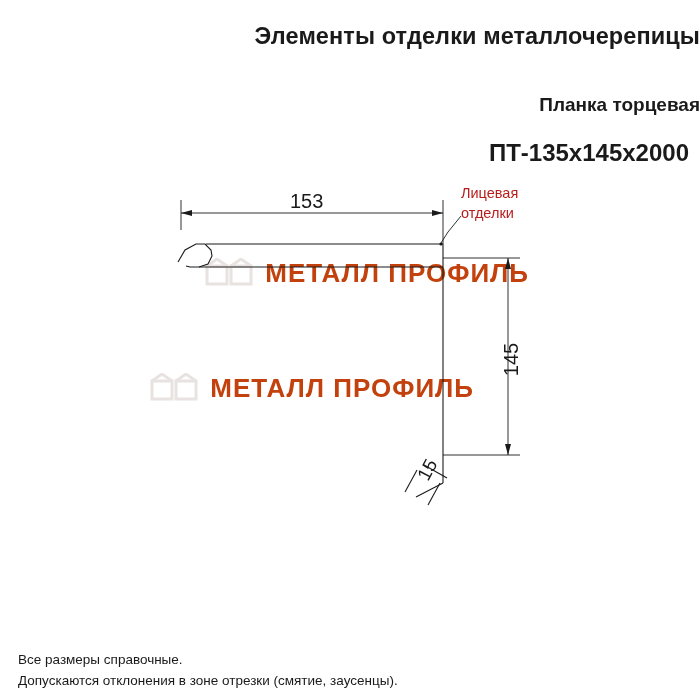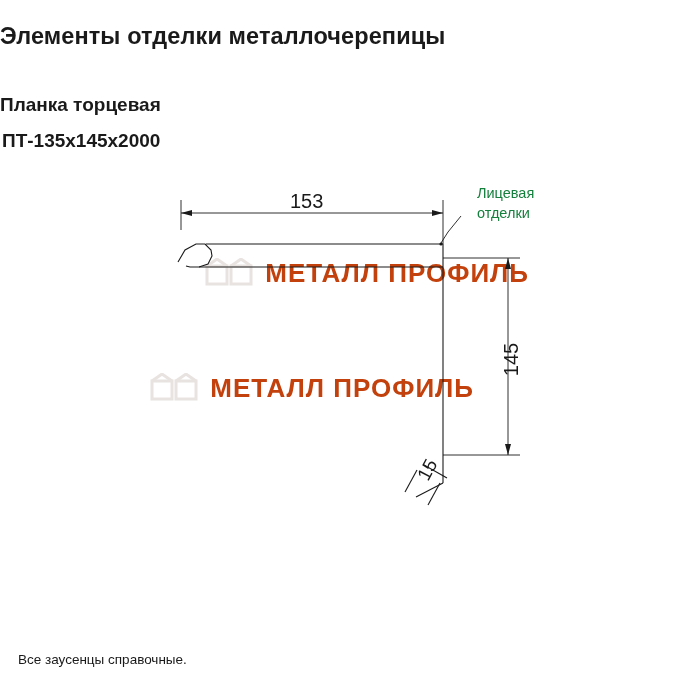--- a/index.html
+++ b/index.html
@@ -19,40 +19,40 @@
   .page {
     position: relative;
     width: 700px;
     height: 700px;
   }
   .title-block {
     position: absolute;
     top: 22px;
     left: 0;
     width: 700px;
-    text-align: left;
+    text-align: right;
   }
   .main-title {
     font-size: 23.5px;
     font-weight: bold;
     letter-spacing: 0.1px;
     margin: 0;
     line-height: 1.2;
   }
   .sub-title {
     font-size: 19px;
     font-weight: bold;
     margin: 0;
     padding-top: 43px;
     line-height: 1.25;
   }
   .sub-title2 {
-    font-size: 19px;
-    font-weight: bold;
-    margin: 2px;
+    font-size: 24px;
+    font-weight: bold;
+    margin: 11px;
     padding-top: 10px;
     line-height: 1.25;
   }
 
   
   .watermark {
     position: absolute;
     color: #c2410c;
     font-weight: bold;
     font-family: "Liberation Sans", sans-serif;
@@ -103,23 +103,22 @@
     font-size: 19px;
     transform: rotate(-62deg);
     transform-origin: left top;
   }
   .face-label {
     position: absolute;
     left: 461px;
     top: 184px;
     font-size: 14.5px;
     line-height: 1.35;
-    color: #15803d;
+    color: #b91c1c;
     width: 110px;
-    margin-left: 16px;
   }
   .footer {
     position: absolute;
     left: 18px;
     top: 650px;
     font-size: 13.5px;
     line-height: 1.55;
     color: #1a1a1a;
   }
   .footer div { white-space: nowrap; }
@@ -202,16 +201,17 @@
   <div class="dim-label" id="dim-135">153</div>
   <div class="dim-label" id="dim-145">145</div>
   <div class="dim-label" id="dim-15">15</div>
 
   <div class="face-label">
     <div>Лицевая</div>
     <div>отделки</div>
   </div>
 
   <div class="footer">
-    <div>Все заусенцы справочные.</div>
+    <div>Все размеры справочные.</div>
+    <div>Допускаются отклонения в зоне отрезки (смятие, заусенцы).</div>
   </div>
 
 </div>
 
 </body></html>

